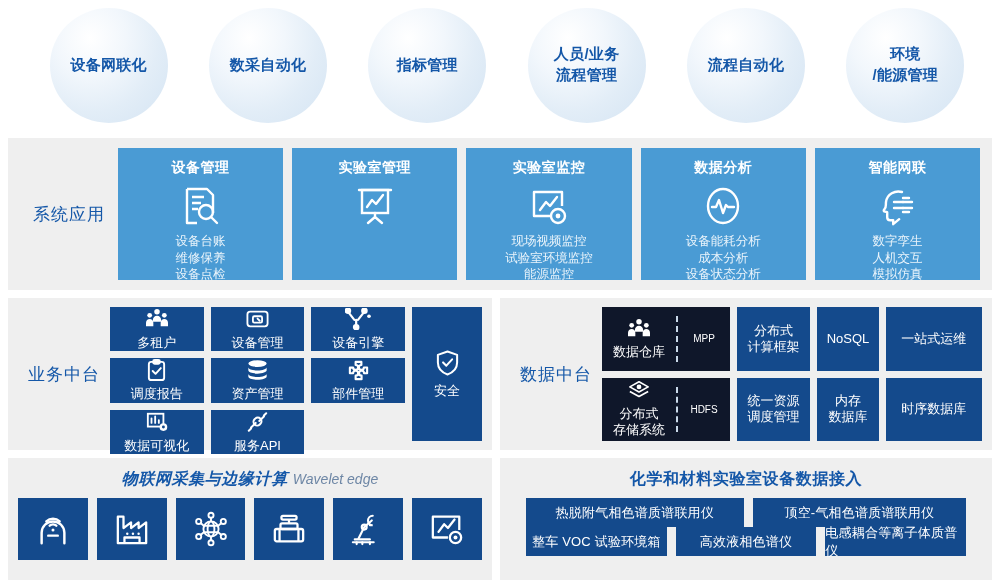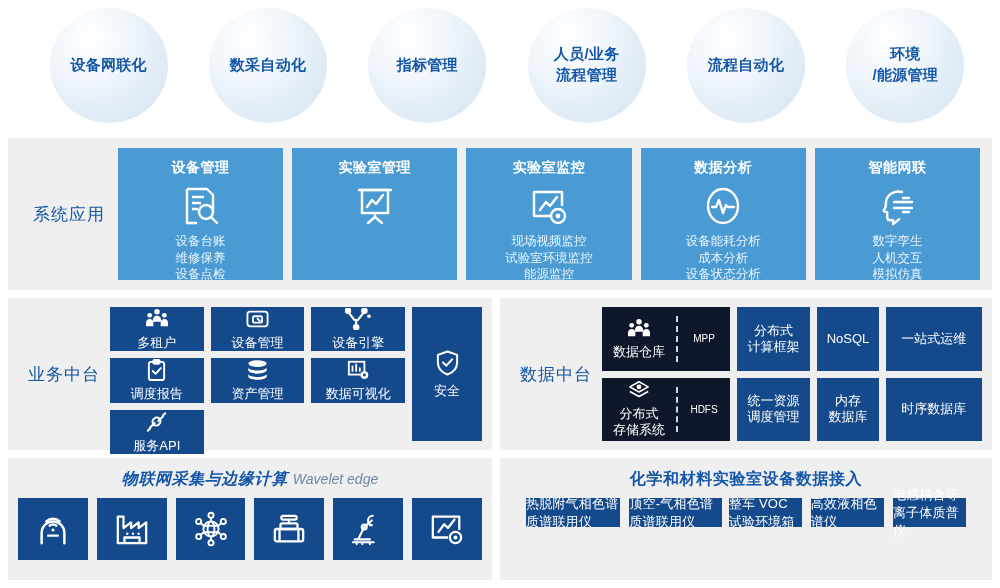--- a/index.html
+++ b/index.html
@@ -101,21 +101,21 @@
   .sec-head{
     text-align:center;color:#1457a8;font-weight:bold;font-size:16px;letter-spacing:.6px;
     margin:3px 0 8px;
   }
   .sec-head .en{font-weight:normal;font-size:14px;color:#6d86a5;letter-spacing:0;}
   .iot-icons{display:flex;gap:9px;}
   .iot-box{
     flex:1;height:62px;background:#144a8c;
     display:flex;align-items:center;justify-content:center;
   }
-  .lab-rows{display:flex;flex-direction:row;gap:7px;align-items:flex-end;}
+  .lab-rows{display:flex;flex-direction:column;}
   .lab-row{display:flex;gap:9px;}
   .lab-chip{
     background:#144a8c;color:#fff;height:29px;
     display:flex;align-items:center;justify-content:center;
     font-size:13px;letter-spacing:.2px;box-sizing:border-box;
   }
   .lab-row.r1 .lab-chip:nth-child(1){flex:1.02;}
   .lab-row.r1 .lab-chip:nth-child(2){flex:1;}
   .lab-row.r2 .lab-chip:nth-child(1){flex:1;}
   .lab-row.r2 .lab-chip:nth-child(2){flex:1;}
@@ -289,20 +289,28 @@
             <div class="ic">
               <svg width="25" height="22" viewBox="0 0 26 24" fill="#fff">
                 <ellipse cx="13" cy="5" rx="10" ry="3.6"></ellipse>
                 <path d="M3 9c0 2 4.5 3.6 10 3.6S23 11 23 9v3.4c0 2-4.5 3.6-10 3.6S3 14.4 3 12.4z"></path>
                 <path d="M3 16c0 2 4.5 3.6 10 3.6S23 18 23 16v3c0 2-4.5 3.6-10 3.6S3 21 3 19z"></path>
               </svg>
             </div>
             <span>资产管理</span>
           </div>
 
+          <div class="tile">
+            <div class="ic">
+              <svg width="23" height="23" viewBox="0 0 24 24" fill="none" stroke="#fff" stroke-width="2.2">
+                <path d="M9 3h6v3.2a2.6 2.6 0 102.6 2.6H21v6h-3.2a2.6 2.6 0 10-2.6 2.6V21H9v-3.6a2.6 2.6 0 10-2.6-2.6H3V9h3.4A2.6 2.6 0 109 6.2z" stroke-linejoin="round"></path>
+              </svg>
+            </div>
+            <span>部件管理</span>
+          </div>
 
           <div class="tile">
             <div class="ic">
               <svg width="24" height="22" viewBox="0 0 26 24" fill="none" stroke="#fff" stroke-width="2">
                 <rect x="3" y="3" width="17" height="14"></rect>
                 <path d="M7 13V8M11 13V6M15 13v-3" stroke-linecap="round"></path>
                 <circle cx="20" cy="17.5" r="4.2" fill="#fff" stroke="none"></circle>
                 <circle cx="20" cy="17.5" r="1.6" fill="#144a8c" stroke="none"></circle>
               </svg>
             </div>

